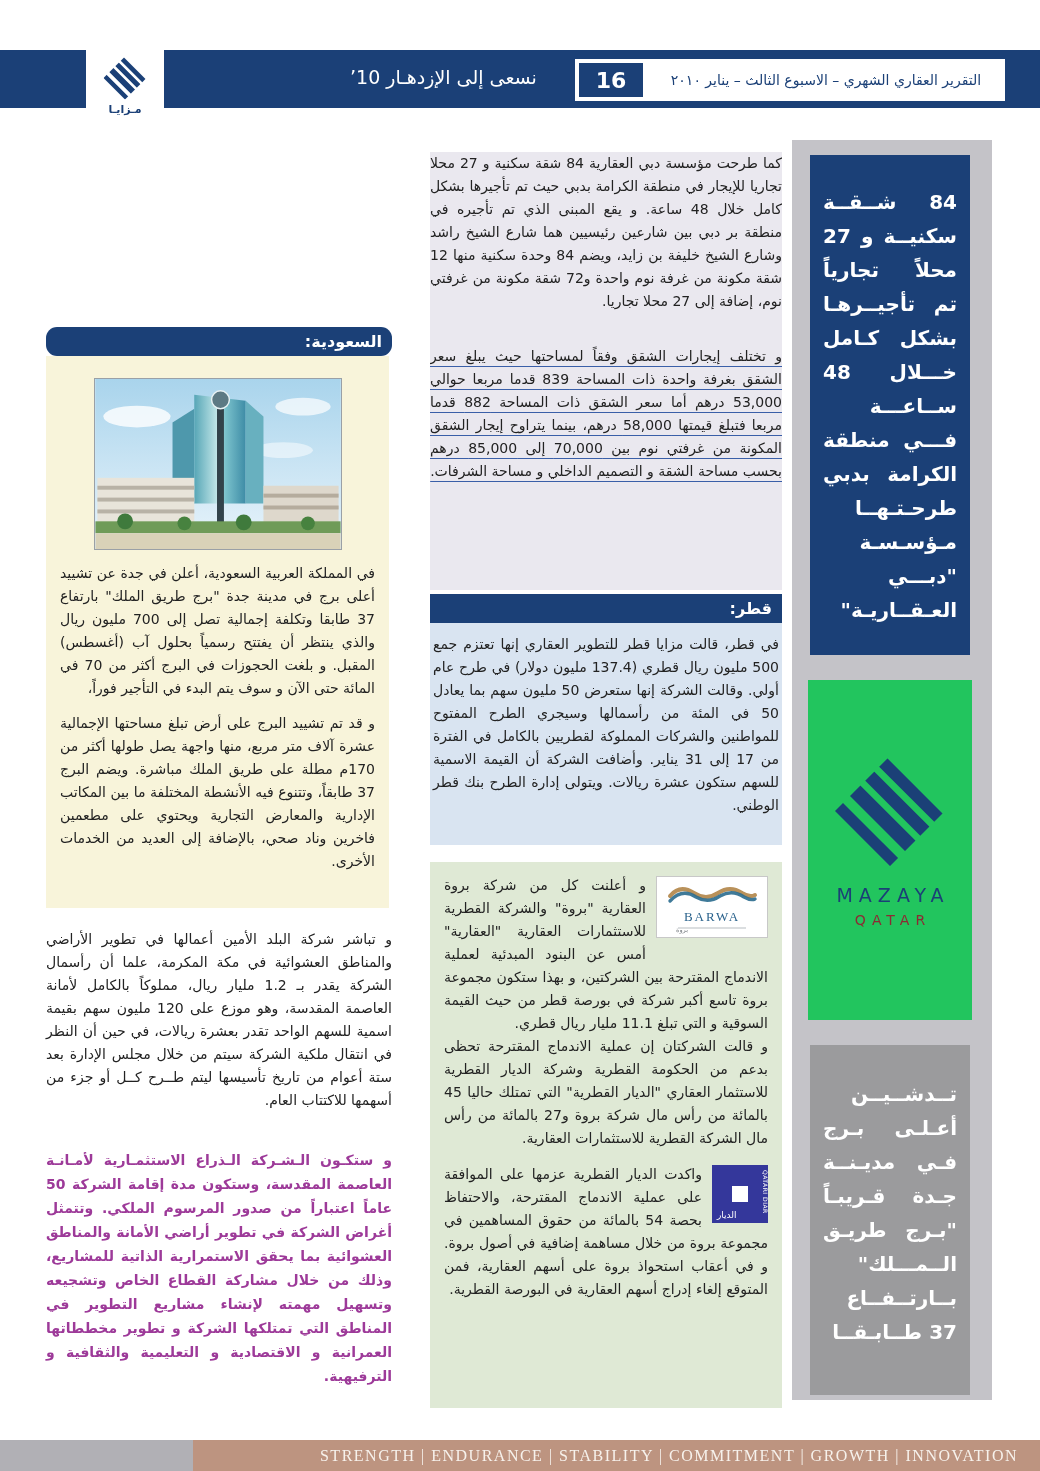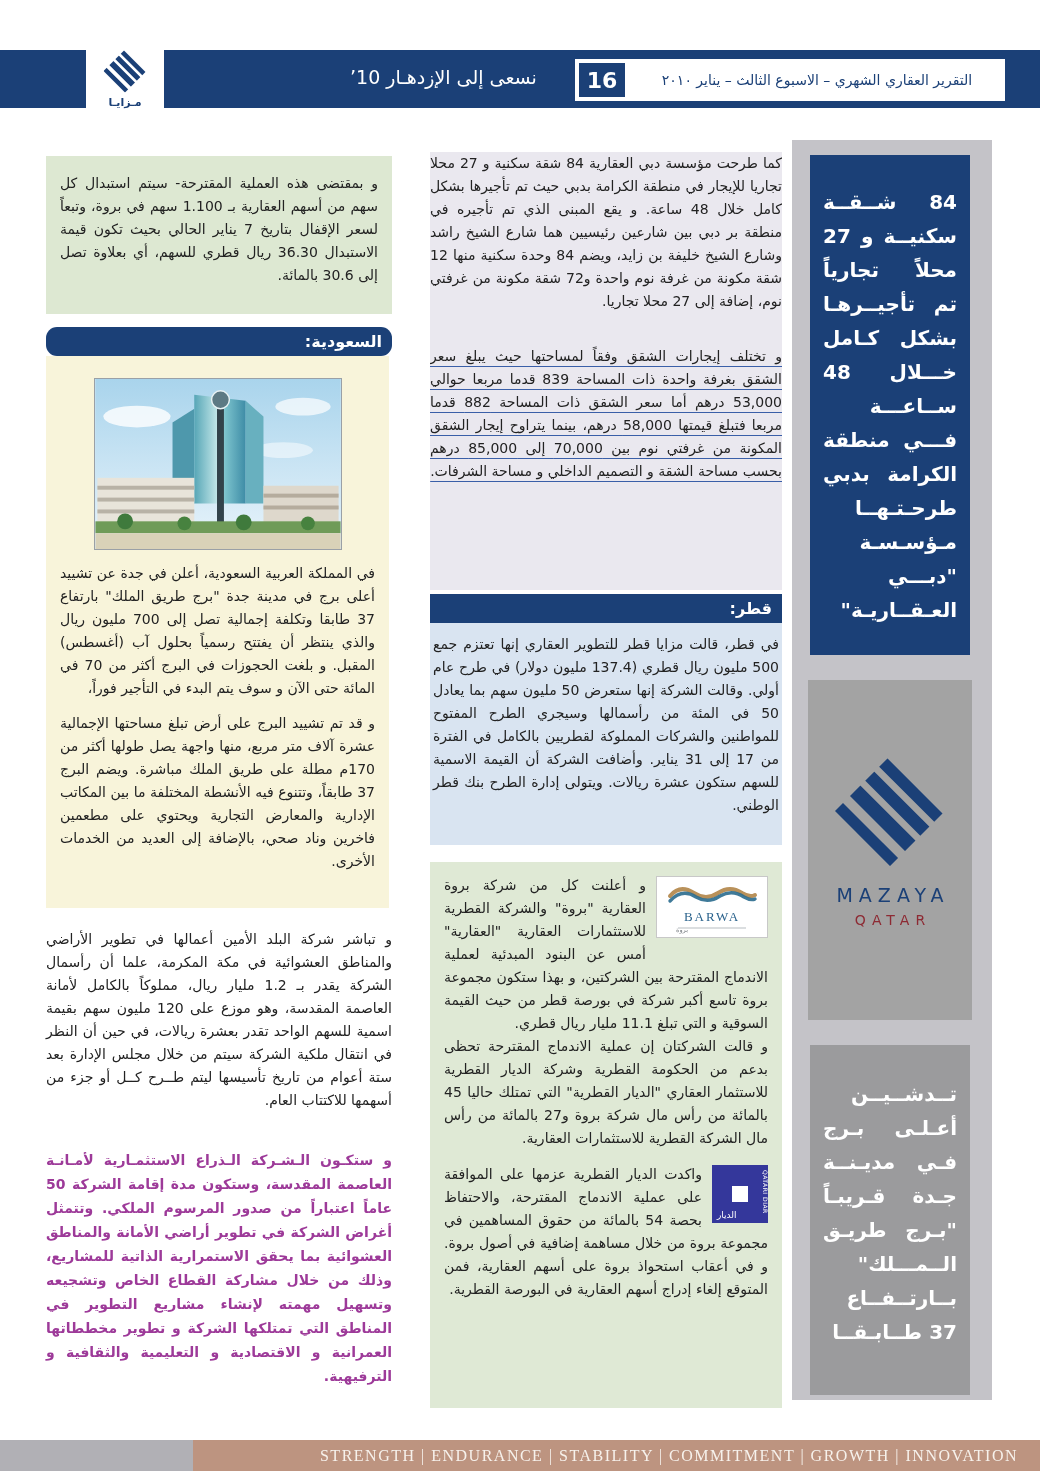--- a/index.html
+++ b/index.html
@@ -6,34 +6,34 @@
   html,body { background:#ffffff; }
   .page {
     position:relative; width:1040px; height:1471px; margin:0 auto;
     background:#ffffff; overflow:hidden;
     font-family:"DejaVu Sans", sans-serif;
   }
   
   .topbar { position:absolute; left:0; top:50px; width:1040px; height:58px; background:#1b4077; }
   .logo-gap {
     position:absolute; left:86px; top:38px; width:78px; height:84px;
-    background:#ffffff; z-index:3; display:flex; flex-direction:column; align-items:center;
+    background:#ffffff; z-index:3; display:flex; flex-direction:column; align-items:center;justify-content:center;
   }
   .logo-gap svg { width:46px; height:46px; margin-top:10px; }
   .logo-wordmark { font-size:11px; color:#1b4077; font-weight:bold; letter-spacing:1px; margin-top:2px; direction:rtl; }
   .slogan {
     position:absolute; top:66px; left:350px; width:220px; z-index:2;
     color:#ffffff; font-size:19px; direction:rtl; text-align:left; white-space:nowrap;
   }
   .title-box {
     position:absolute; left:575px; top:59px; width:430px; height:42px; z-index:2;
     background:#ffffff; display:flex; align-items:center;
   }
   .page-num {
-    width:46px; height:34px; margin:4px; background:#1b4077; color:#ffffff;
+    width:64px; height:34px; margin:4px; background:#1b4077; color:#ffffff;
     font-weight:bold; font-size:22px; display:flex; align-items:center; justify-content:center;
   }
   .title-text { flex:1; color:#1b4077; font-size:14px; direction:rtl; text-align:center; padding:0 8px; }
   
   .body-p { font-size:14px; line-height:23px; color:#222222; direction:rtl; text-align:justify; }
   .u-blue { text-decoration:underline; text-decoration-color:#3a5fa8; text-underline-offset:5px; }
   .section-bar {
     position:absolute; height:29px; background:#1b4077; color:#ffffff;
     font-weight:bold; font-size:16px; direction:rtl;
     display:flex; align-items:center; padding:0 10px;
@@ -62,21 +62,21 @@
   
   .sidebar-panel { position:absolute; left:792px; top:140px; width:200px; height:1260px; background:#c4c3c8; }
   .quote-blue {
     position:absolute; left:810px; top:155px; width:160px; height:500px;
     background:#1b4077; color:#ffffff; font-weight:bold;
     font-size:20px; line-height:34px; padding:30px 13px;
     direction:rtl; text-align:justify; overflow:hidden;
   }
   .mazaya-box {
     position:absolute; left:808px; top:680px; width:164px; height:340px;
-    background:#a3a3a3; display:flex; flex-direction:column; align-items:center;
+    background:#22c55e; display:flex; flex-direction:column; align-items:center;
   }
   .mazaya-box svg { width:118px; height:118px; margin-top:72px; }
   .mazaya-name { color:#1b4077; font-size:19px; letter-spacing:6px; margin-top:14px; padding-left:6px; }
   .mazaya-sub { color:#8d2a33; font-size:14px; letter-spacing:6px; margin-top:6px; padding-left:6px; }
   .quote-grey {
     position:absolute; left:810px; top:1045px; width:160px; height:350px;
     background:#9b9b9d; color:#ffffff; font-weight:bold;
     font-size:20px; line-height:34px; padding:32px 13px;
     direction:rtl; text-align:justify; overflow:hidden;
   }
@@ -115,23 +115,20 @@
     <div class="logo-wordmark">مـزايـا</div>
   </div>
 
   <div class="slogan">نسعى إلى الإزدهـار 10’</div>
 
   <div class="title-box">
     <div class="page-num">16</div>
     <div class="title-text">التقرير العقاري الشهري – الاسبوع الثالث – يناير ٢٠١٠</div>
   </div>
 
-  <div class="box-green-intro">
-    <p class="body-p">و بمقتضى هذه العملية المقترحة- سيتم استبدال كل سهم من أسهم العقارية بـ 1.100 سهم في بروة، وتبعاً لسعر الإقفال بتاريخ 7 يناير الحالي بحيث تكون قيمة الاستبدال 36.30 ريال قطري للسهم، أي بعلاوة تصل إلى 30.6 بالمائة.</p>
-  </div>
 
   <div class="section-bar bar-saudi">السعودية:</div>
 
   <div class="box-cream">
     <svg class="photo-frame" viewBox="0 0 248 172">
       <defs>
         <linearGradient id="sky" x1="0" y1="0" x2="0" y2="1">
           <stop offset="0" stop-color="#a9d4ec"></stop>
             <stop offset="1" stop-color="#e9f4fb"></stop>
         </linearGradient>

